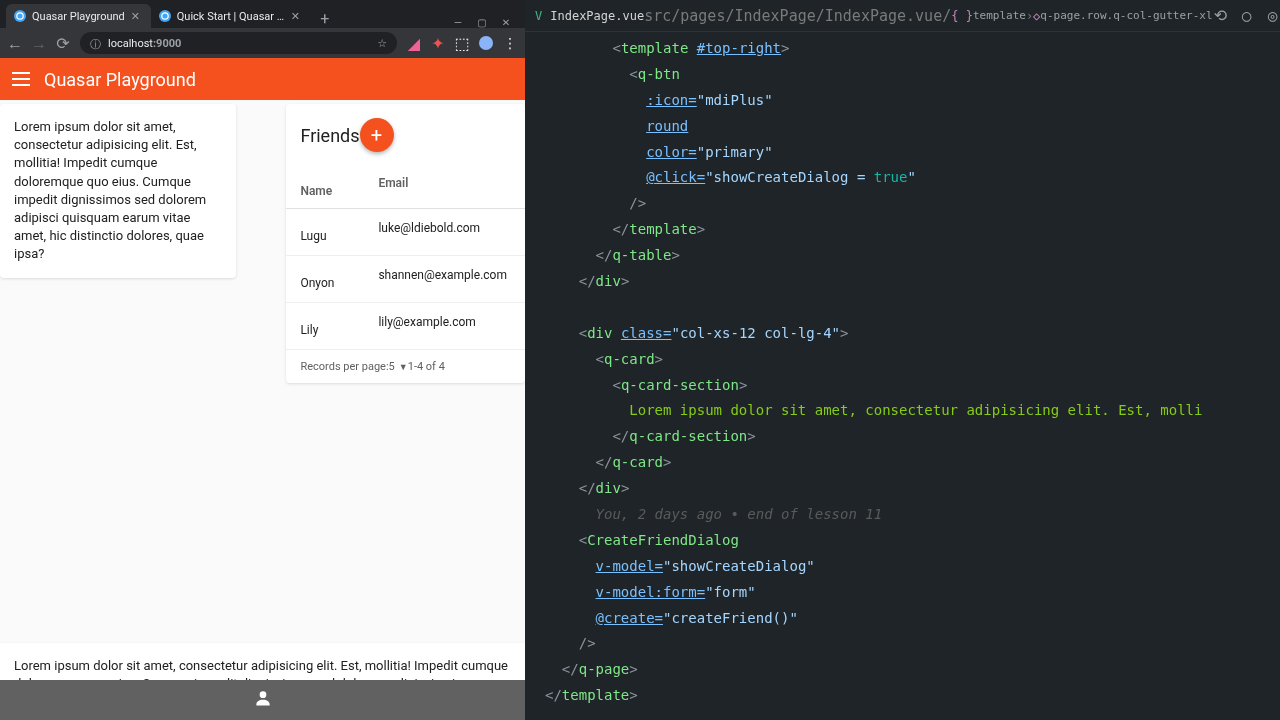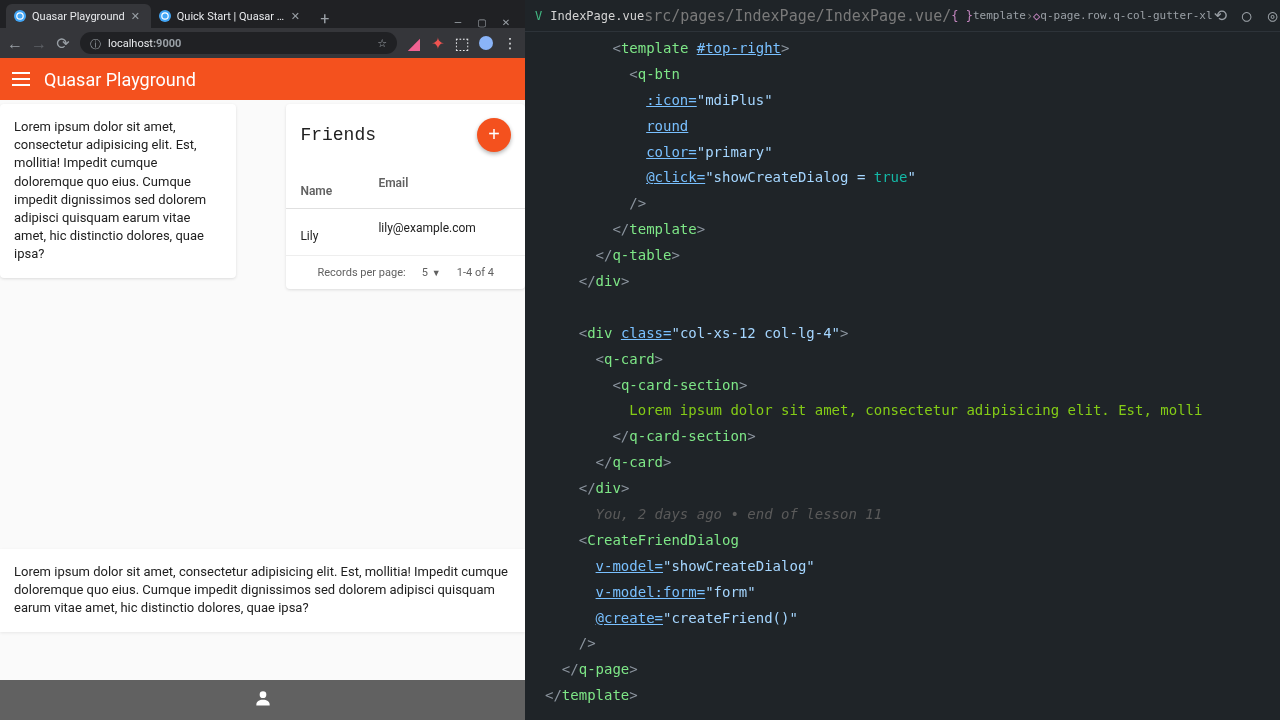--- a/index.html
+++ b/index.html
@@ -41,30 +41,30 @@
 .hamburger span { display: block; height: 2px; background: #fff; margin-bottom: 4px; }
 .app-title { font-size: 18px; font-weight: 400; }
 
 .page-body { flex: 1; overflow-y: auto; padding: 4px 0 0 0; }
 .cards-row { display: flex; gap: 12px; padding: 0 0 0 0; align-items: flex-start; }
 
 .card { background: #fff; border-radius: 4px; box-shadow: 0 1px 3px rgba(0,0,0,0.12); }
 .lorem-card { width: 242px; padding: 14px; font-size: 13px; line-height: 1.4; color: #212121; margin-left: 0; }
 
 .friends-card { width: 245px; margin-left: 38px; }
-.friends-header { display: flex; align-items: center; justify-content: space-between; padding: 14px; font-family: Liberation Mono, monospace; }
+.friends-header { display: flex; align-items: center; padding: 14px; }
 .friends-title { font-size: 18px; font-weight: 400; color: #212121; }
 .fab { width: 34px; height: 34px; border-radius: 50%; background: #f4511e; color: #fff; display: flex; align-items: center; justify-content: center; font-size: 20px; box-shadow: 0 2px 4px rgba(0,0,0,0.3); }
 
 .table { width: 100%; font-size: 12px; }
 .table-header { display: flex; padding: 10px 14px; font-weight: 600; color: #616161; border-bottom: 1px solid #e0e0e0; }
 .table-row { display: flex; padding: 12px 14px; color: #212121; border-bottom: 1px solid #eeeeee; }
 .col-name { width: 78px; flex-shrink: 0; margin-top: 8px; }
 .col-email { flex: 1; }
-.table-footer { display: flex; align-items: center; justify-content: center; padding: 10px 14px; gap: 16px; font-size: 11px; color: #616161; }
+.table-footer { display: flex; align-items: center; justify-content: flex-start; padding: 10px 14px; gap: 0; font-size: 11px; color: #616161; }
 .select-val { display: flex; align-items: center; gap: 4px; }
 .chev { font-size: 9px; }
 
 .bottom-card { background: #fff; margin-top: 260px; padding: 14px; font-size: 13px; line-height: 1.4; color: #212121; box-shadow: 0 1px 3px rgba(0,0,0,0.08); }
 
 .bottom-bar { height: 40px; background: #616161; display: flex; align-items: center; justify-content: center; color: #fff; flex-shrink: 0; }
 .bottom-bar svg { width: 20px; height: 20px; }
 
 
 .editor { flex: 1; height: 720px; background: #1f2428; display: flex; flex-direction: column; font-family: "SF Mono", Monaco, Consolas, monospace; }
@@ -155,20 +155,28 @@
 
         <div class="card friends-card">
           <div class="friends-header">
             <span class="friends-title">Friends</span>
             <span class="fab">+</span>
           </div>
           <div class="table">
             <div class="table-header">
               <span class="col-name">Name</span>
               <span class="col-email">Email</span>
+            </div>
+            <div class="table-row">
+              <span class="col-name">Lugu</span>
+              <span class="col-email">luke@ldiebold.com</span>
+            </div>
+            <div class="table-row">
+              <span class="col-name">Onyon</span>
+              <span class="col-email">shannen@example.com</span>
             </div>
             <div class="table-row">
               <span class="col-name">Lily</span>
               <span class="col-email">lily@example.com</span>
             </div>
             <div class="table-footer">
               <span>Records per page:</span>
               <span class="select-val">
                 <span>5</span>
                 <span class="chev">▼</span>

